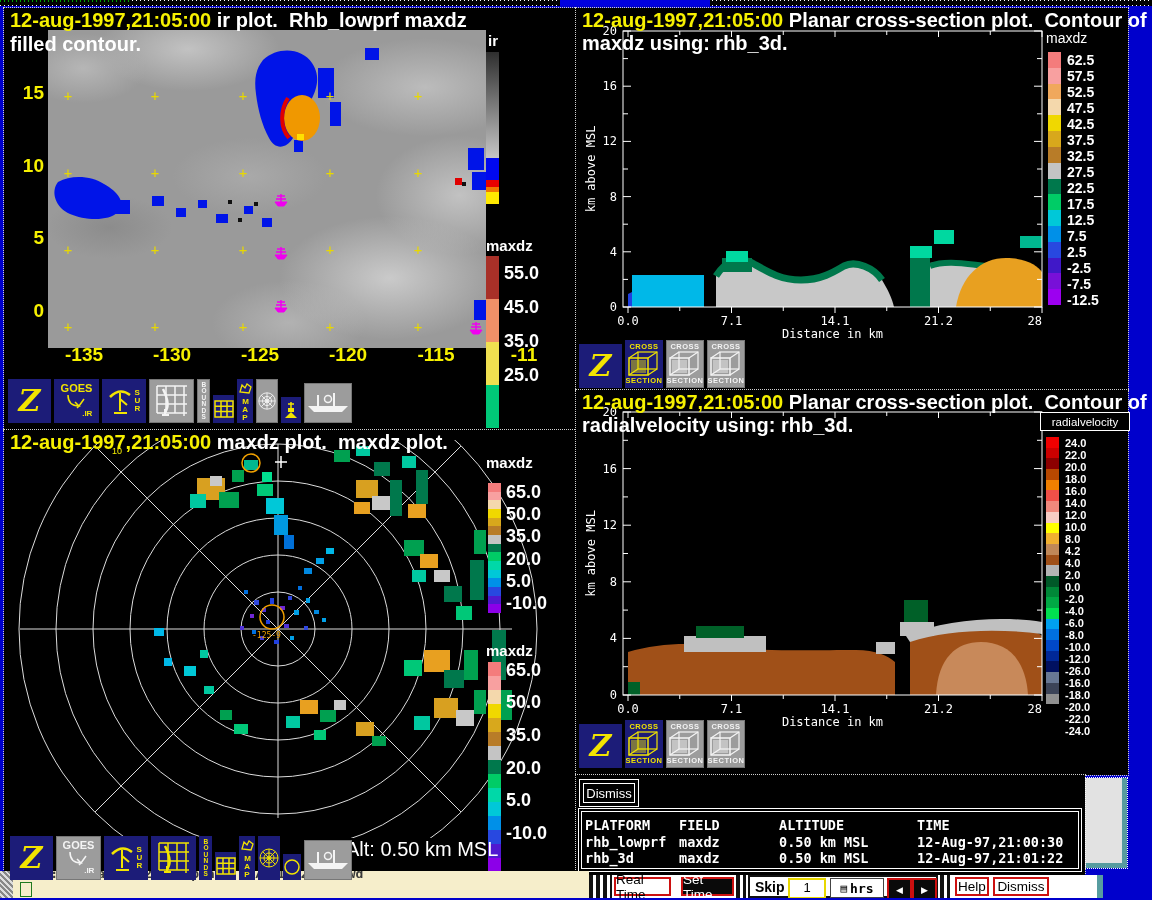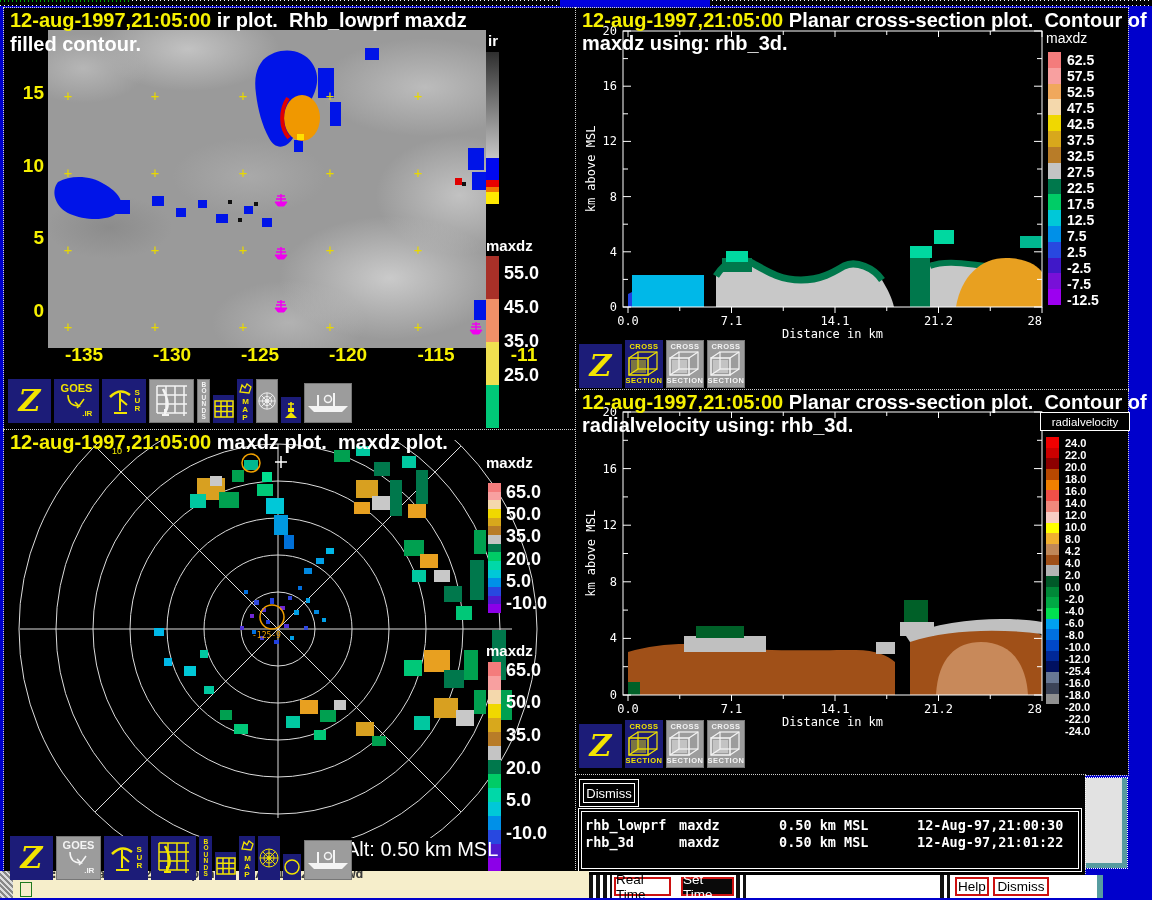--- a/index.html
+++ b/index.html
@@ -757,21 +757,21 @@
       <div class="cb-lab">4.2</div>
       <div class="cb-lab">4.0</div>
       <div class="cb-lab">2.0</div>
       <div class="cb-lab">0.0</div>
       <div class="cb-lab">-2.0</div>
       <div class="cb-lab">-4.0</div>
       <div class="cb-lab">-6.0</div>
       <div class="cb-lab">-8.0</div>
       <div class="cb-lab">-10.0</div>
       <div class="cb-lab">-12.0</div>
-      <div class="cb-lab">-25.4</div>
+      <div class="cb-lab">-26.0</div>
       <div class="cb-lab">-16.0</div>
       <div class="cb-lab">-18.0</div>
       <div class="cb-lab">-20.0</div>
       <div class="cb-lab">-22.0</div>
       <div class="cb-lab">-24.0</div>
     </div>
 
   <div class="toolbar" style="left:3px;top:330px;height:48px">
       <div class="tb-btn bg-navy" style="width: 43px; height: 44px;">
         <span class="gz">Z</span>
@@ -811,20 +811,21 @@
             </svg></div>
           <span class="clab">SECTION</span>
         </div>
       </div>
     </div>
 </div>
 
 <div class="statuswin" style="left:576px;top:775px;width:509px;height:100px">
   <div class="btn-double" style="left:3px;top:4px;width:58px;height:26px">Dismiss</div>
   <div class="tbl" style="left:2px;top:33px;width:504px;height:64px">
+    <div class="tbl-row"><div class="cb-lab">PLATFORM</div><div class="cb-lab">FIELD</div><div class="cb-lab">ALTITUDE</div><div class="cb-lab">TIME</div></div>
     <div id="tbl-body">
         <div class="tbl-row"><span>rhb_lowprf</span><span>maxdz</span><span>0.50 km MSL</span><span>12-Aug-97,21:00:30</span></div>
         <div class="tbl-row"><span>rhb_3d</span><span>maxdz</span><span>0.50 km MSL</span><span>12-Aug-97,21:01:22</span></div>
       </div>
   </div>
 </div>
 
 <div class="frag" style="left:1086px;top:778px;width:41px;height:90px"></div>
 <div class="abs" style="left:1086px;top:875px;width:22px;height:23px;background:#e2e2e2;border-right:4px solid #579ca0"></div>
 
@@ -832,18 +833,32 @@
 <div class="terminal" style="left:13px;top:871px;width:576px;height:27px">
   <div class="abs" style="left:6px;top:-5px;white-space:pre">rain:beaufait:142&gt;xdump.all  970812.2105.xwd</div>
   <div class="abs" style="left:7px;top:11px;width:10px;height:13px;border:1px solid #1f7a1f"></div>
 </div>
 
 <div class="timebar" style="left:589px;top:875px;width:539px;height:23px">
   <div class="stripes" style="left:0;width:23px"></div>
   <div class="tb-button red-b" style="left:25px;top:2px;width:57px;height:19px">Real Time</div>
   <div class="tb-button red-b dark" style="left:92px;top:2px;width:53px;height:19px">Set Time</div>
   <div class="stripes" style="left:147px;width:10px"></div>
+  <div class="groupbox" style="left:159px;top:0;width:190px;height:23px">
+    <div class="abs" style="left:5px;top:2px;font-size:14px;font-weight:bold">Skip</div>
+    <div class="abs" style="left:38px;top:1px;width:34px;height:17px;background:#fff;border:2px solid #e8d800;text-align:center;font-size:13px">1</div>
+    <div class="abs" style="left:80px;top:1px;width:52px;height:18px;background:#fff;border:1.5px solid #444;display:flex;align-items:center;justify-content:center;gap:3px;font-family:'DejaVu Sans Mono',monospace;font-weight:bold;font-size:13px">
+        <span style="font-size:11px">▤</span>
+        <span>hrs</span>
+      </div>
+    <div class="abs" style="left:137px;top:1px;width:21px;height:19px;background:#0a0a0a;color:#fff;border:2px solid #cc1010;display:flex;align-items:center;justify-content:center;font-size:9px">
+        <span>◀</span>
+      </div>
+    <div class="abs" style="left:162px;top:1px;width:21px;height:19px;background:#0a0a0a;color:#fff;border:2px solid #cc1010;display:flex;align-items:center;justify-content:center;font-size:9px">
+        <span>▶</span>
+      </div>
+  </div>
   <div class="stripes" style="left:351px;width:10px"></div>
   <div class="tb-button red-b" style="left:366px;top:2px;width:34px;height:19px">Help</div>
   <div class="tb-button red-b" style="left:404px;top:2px;width:56px;height:19px">Dismiss</div>
   <div class="abs" style="left:508px;top:0;width:6px;height:23px;background:#579ca0"></div>
   <div class="abs" style="left:514px;top:0;width:25px;height:23px;background:#0000cc"></div>
 </div>
 
 </body></html>

